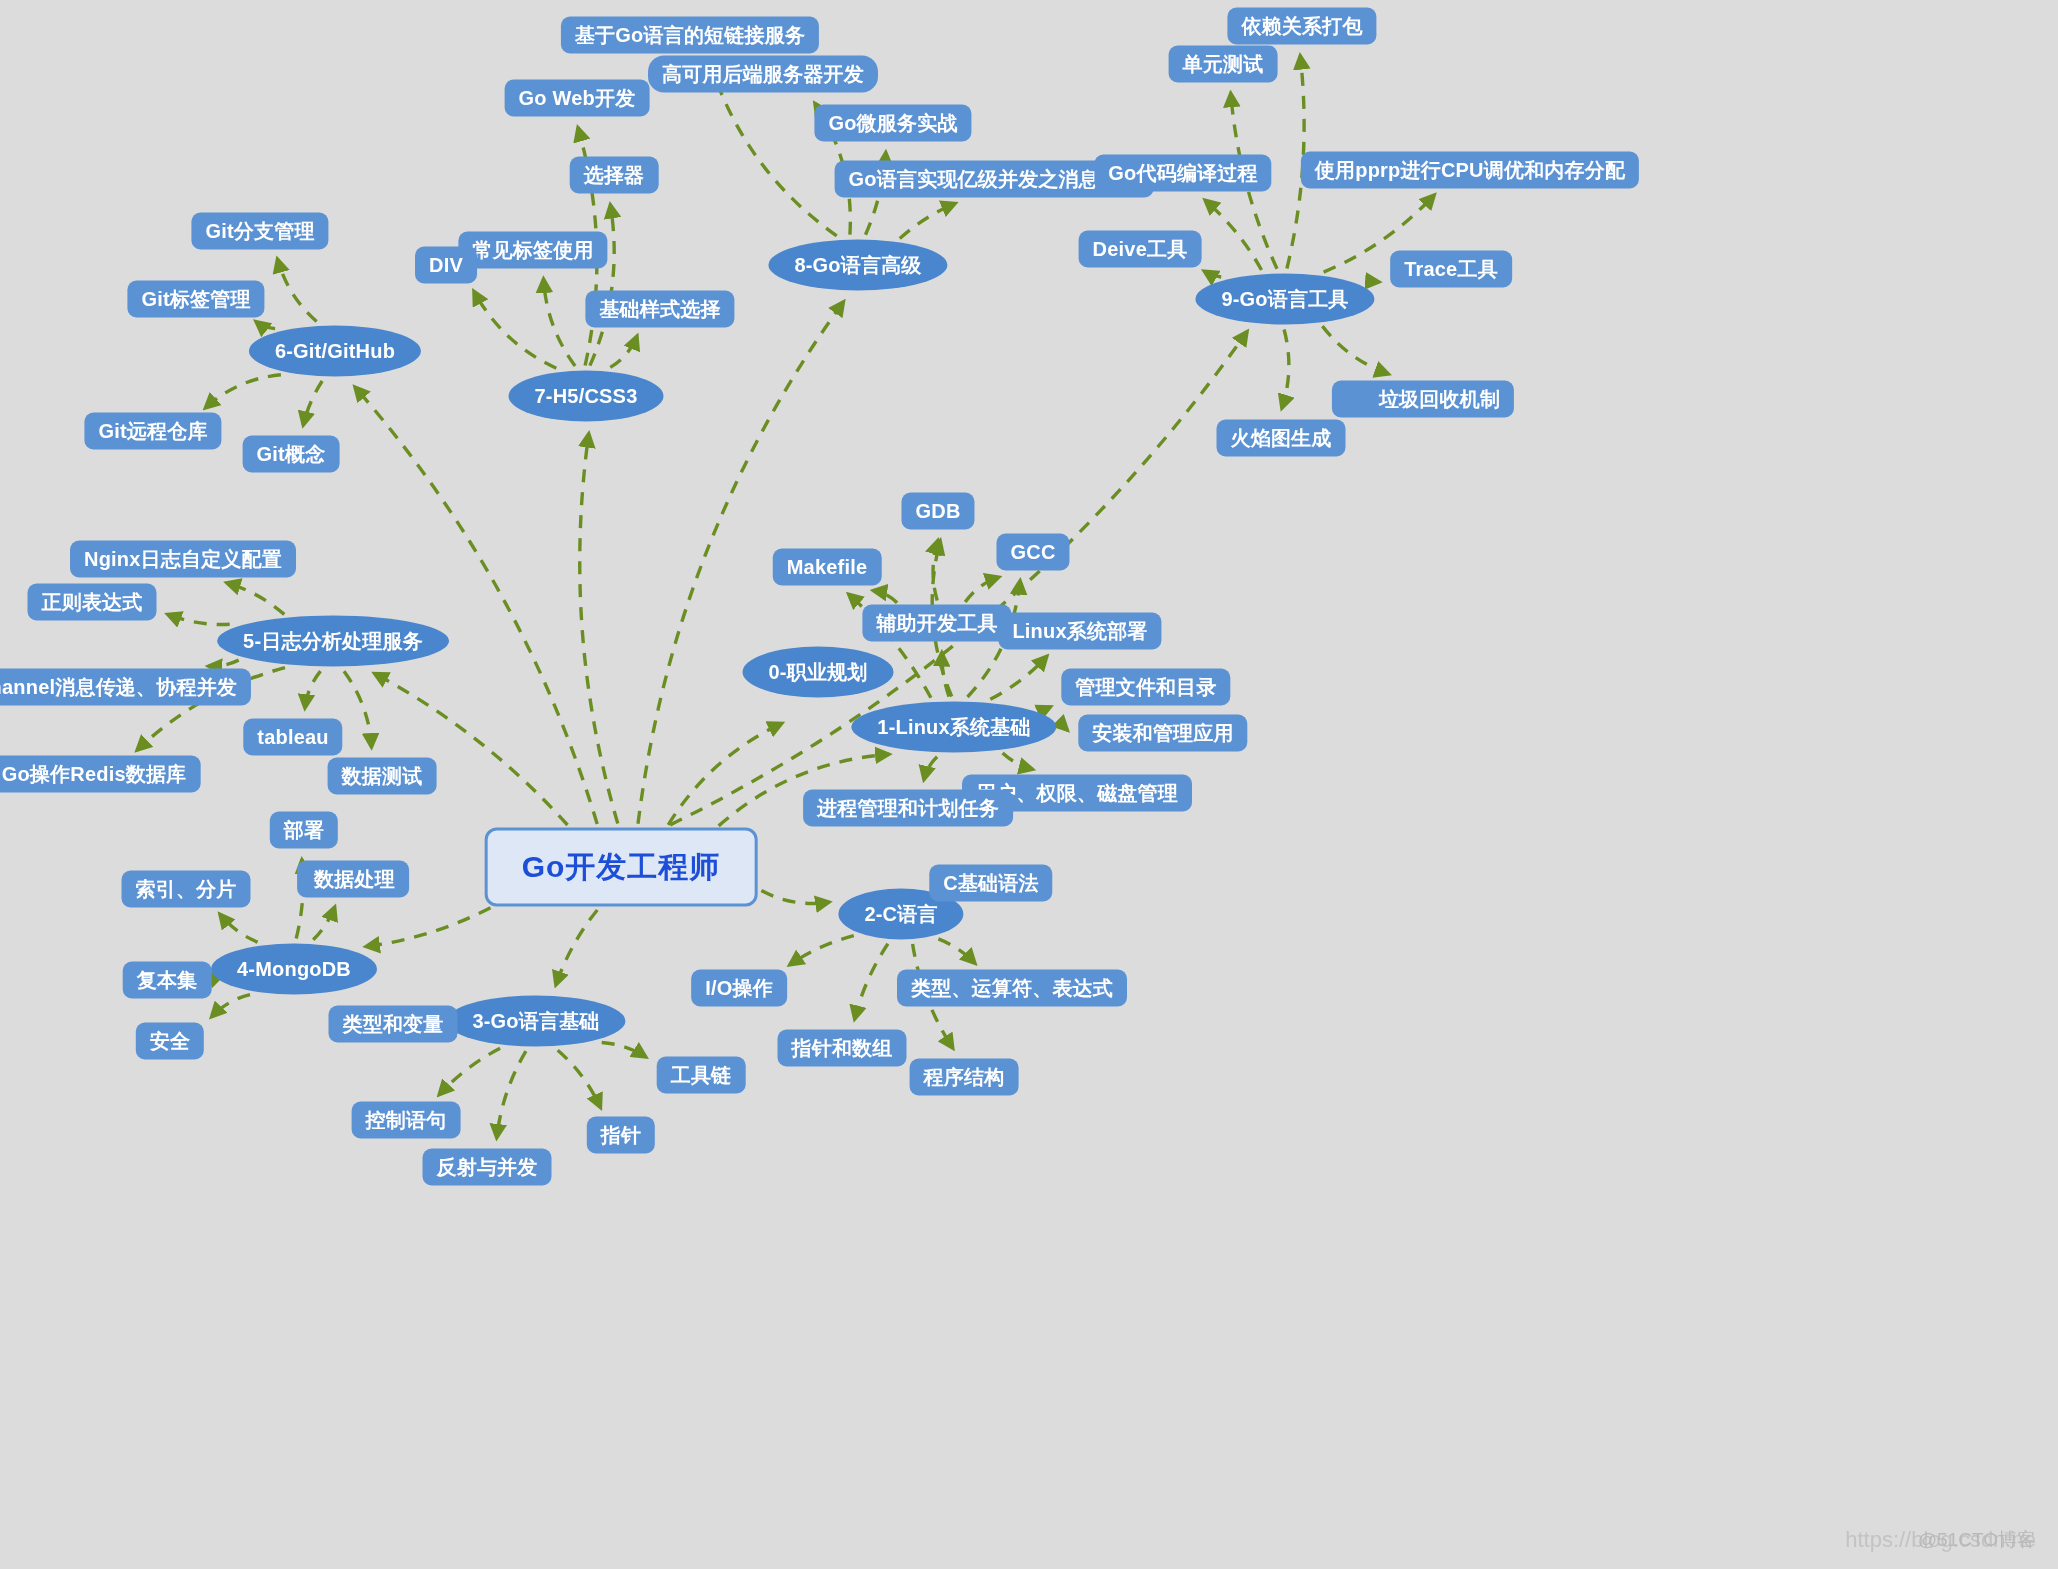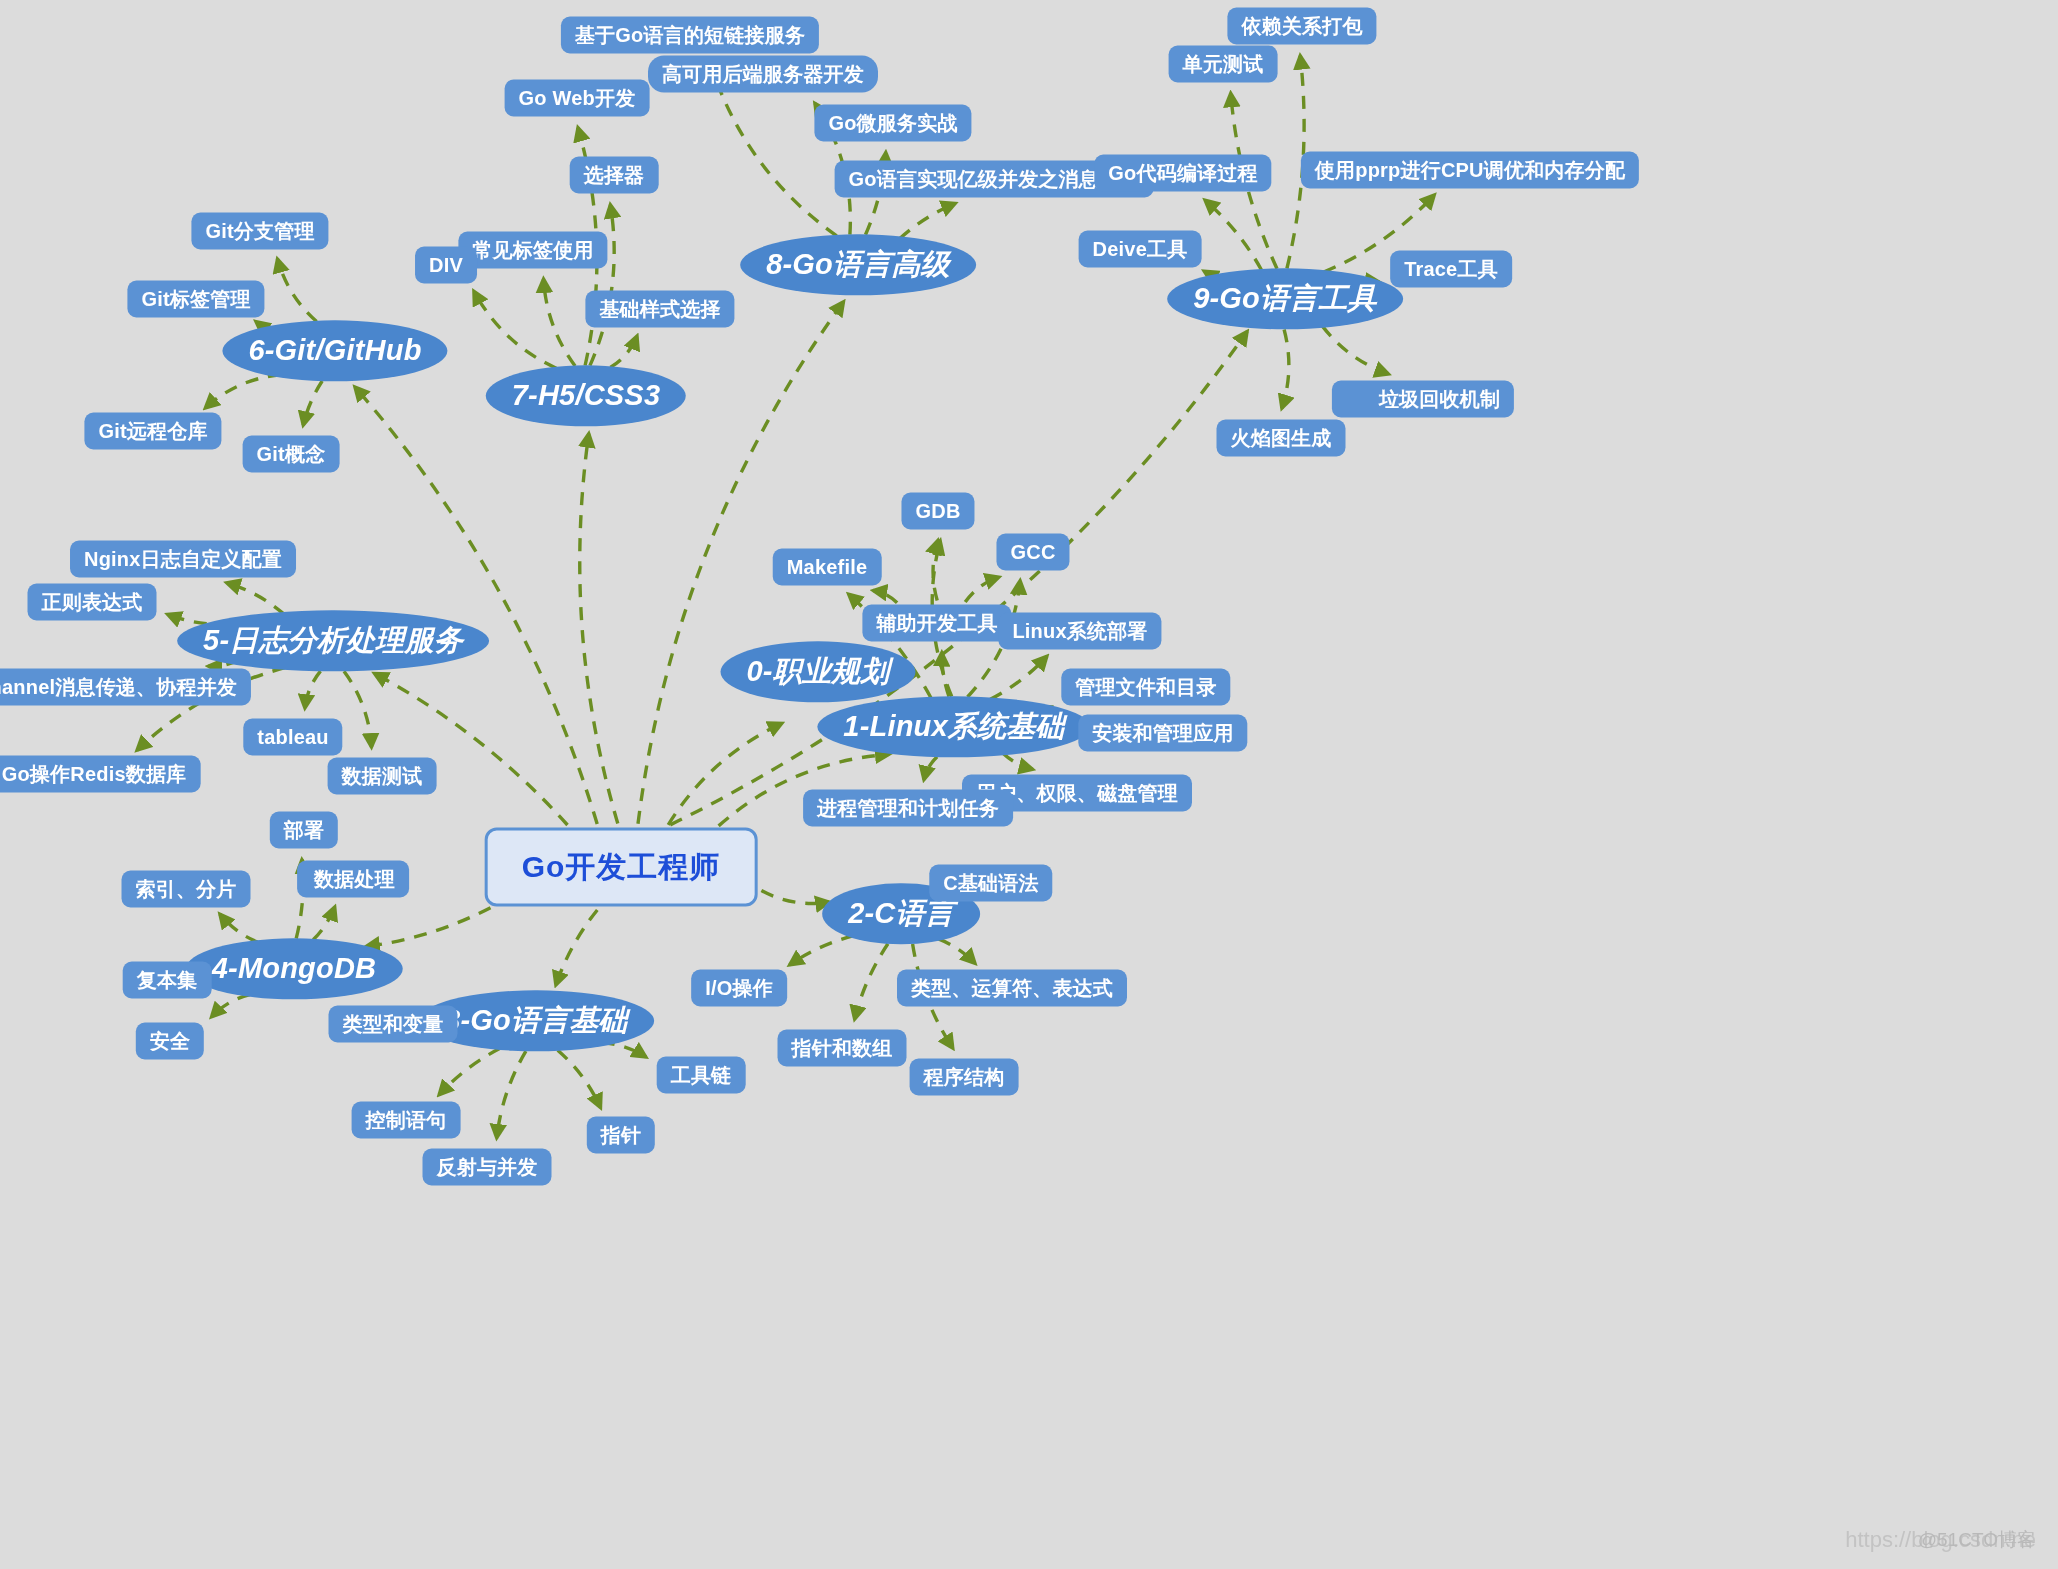--- a/index.html
+++ b/index.html
@@ -27,23 +27,22 @@
     background:#5b92d4;
     border-radius:9px;
     padding:7px 14px;
     font-size:20px;
     line-height:1.15;
   }
   .cat{
     background:#4a86cd;
     border-radius:50%;
     padding:14px 26px;
-    font-size:29px;
+    font-size:20px;
     line-height:1.15;
-    font-style:italic;
   }
   .root{
     background:#dde7f6;
     border:3px solid #5b92d4;
     border-radius:12px;
     color:#1d4ed8;
     font-size:30px;
     padding:16px 34px;
     font-weight:bold;
     letter-spacing:1px;

